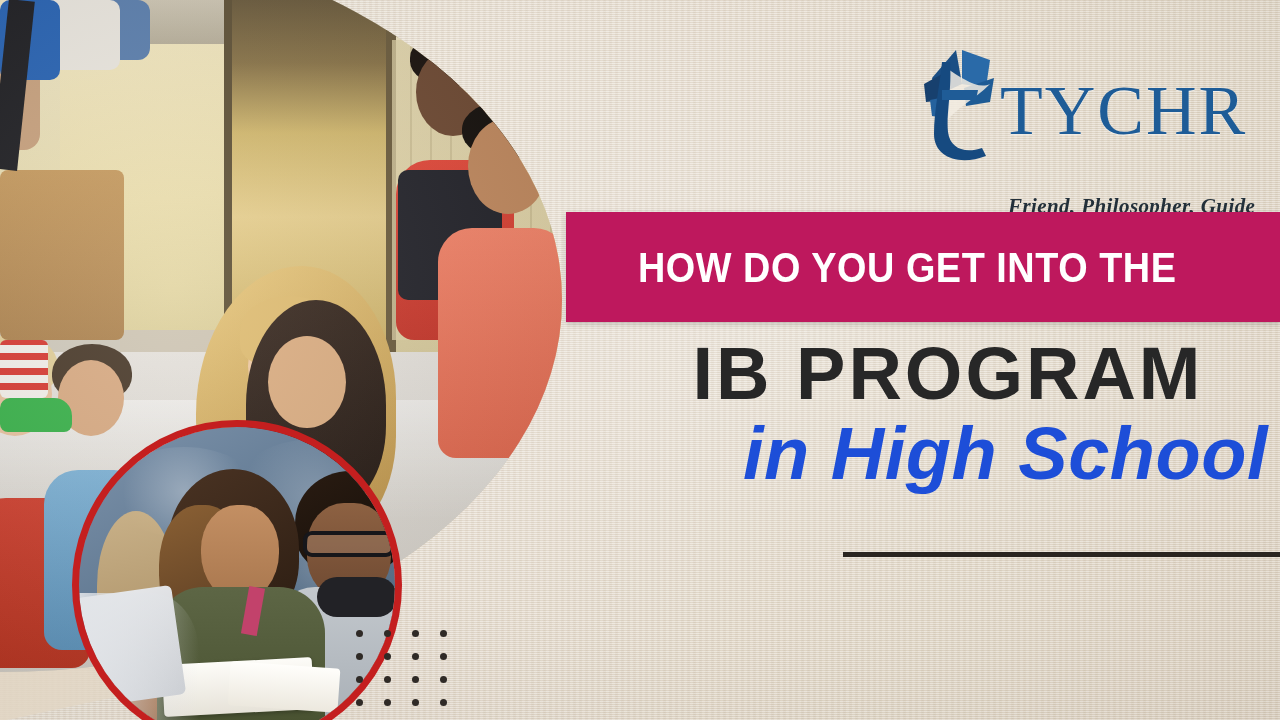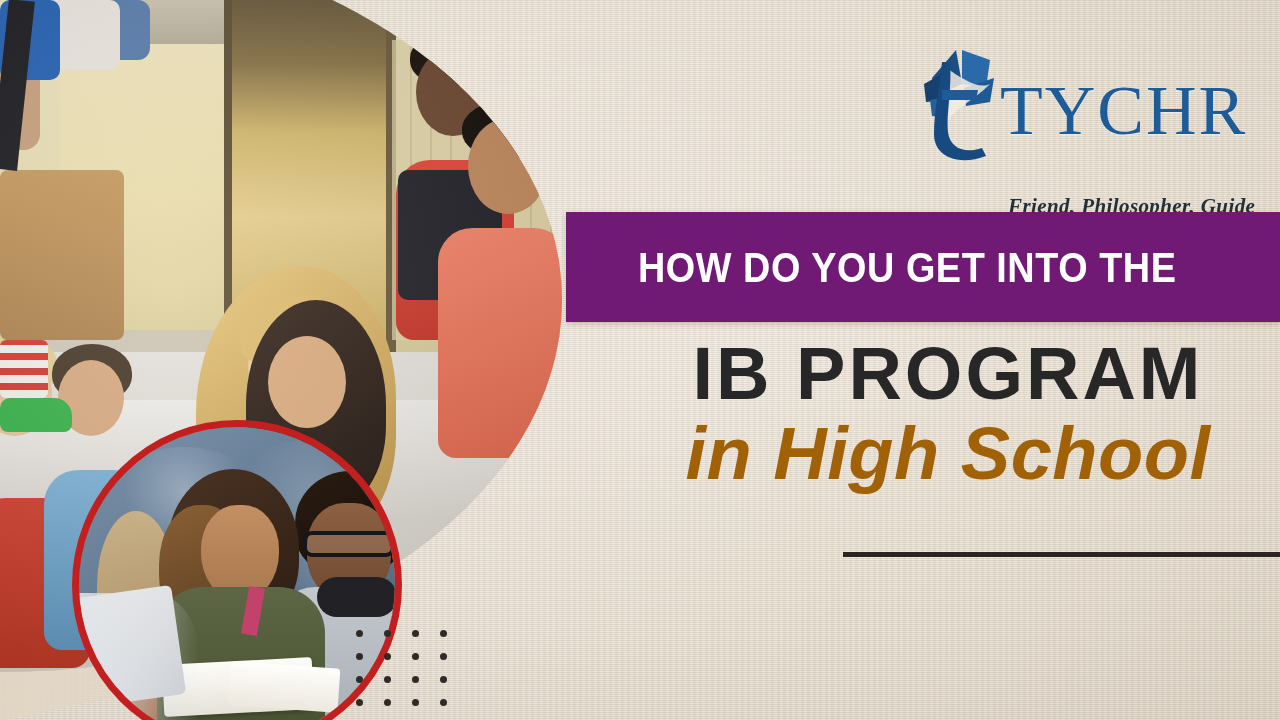--- a/index.html
+++ b/index.html
@@ -171,32 +171,32 @@
   .logo{position:absolute;left:916px;top:44px;width:352px;height:136px;}
   .logo-mark{position:absolute;left:0;top:0;width:86px;height:118px;}
   .logo-word{position:absolute;left:84px;top:32px;font-family:"Liberation Serif", serif;
     font-size:70px;font-weight:400;letter-spacing:2px;color:#1e5c97;line-height:1;
     text-shadow:0 1px 0 rgba(255,255,255,.5);}
   .logo-tag{position:absolute;left:92px;top:104px;font-family:"Liberation Serif", serif;
     font-style:italic;font-size:21px;font-weight:700;color:#23303a;letter-spacing:.4px;white-space:nowrap;margin-top:46px;}
 
   
   .red-banner{position:absolute;left:566px;top:212px;width:714px;height:110px;
-    background:#701a75;box-shadow:0 2px 6px rgba(0,0,0,.18);}
+    background:#be185d;box-shadow:0 2px 6px rgba(0,0,0,.18);}
   .red-banner-text{position:absolute;left:72px;top:50%;transform:translateY(-50%);
     color:#ffffff;font-size:43px;font-weight:700;letter-spacing:.6px;white-space:nowrap;
     font-family:"Liberation Sans", sans-serif;
     transform:translateY(-50%) scaleX(.88);transform-origin:left center;}
 
   
   .headline{position:absolute;left:628px;top:336px;width:640px;}
   .hl-line1{font-size:74px;font-weight:700;color:#272727;letter-spacing:3px;line-height:1.02;
     white-space:nowrap;text-align:center;font-family:"Liberation Sans", sans-serif;}
-  .hl-line2{font-size:74px;font-weight:700;color:#a16207;letter-spacing:.5px;line-height:1.06;
-    white-space:nowrap;text-align:center;margin-top:4px;font-family:"Liberation Sans", sans-serif;
+  .hl-line2{font-size:74px;font-weight:700;color:#1d4ed8;letter-spacing:.5px;line-height:1.06;
+    white-space:nowrap;text-align:right;margin-top:4px;font-family:"Liberation Sans", sans-serif;
     font-style:italic;}
   .hl-rule{position:absolute;left:843px;top:552px;width:437px;height:5px;background:#2a2520;}
 </style>
 </head>
 <body>
 
 <div class="stage">
 
   <div class="bg-texture"></div>
   <div class="bg-vignette"></div>

